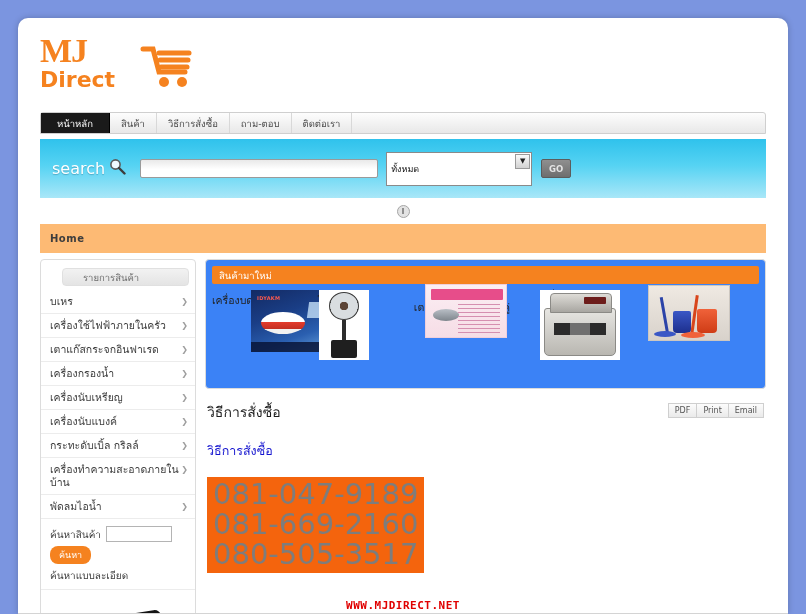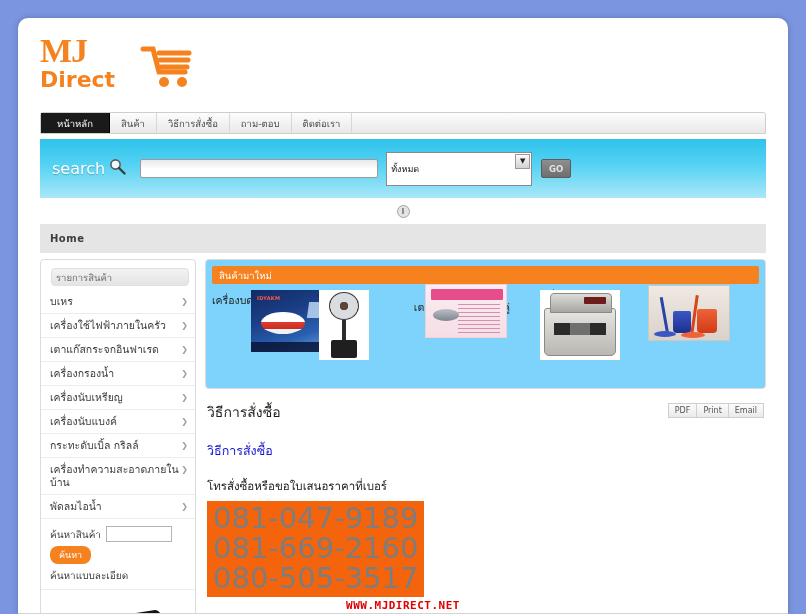--- a/index.html
+++ b/index.html
@@ -199,21 +199,21 @@
     background: #8f8f8f;
   }
 
   
   #breadcrumb {
     position: absolute;
     left: 22px;
     top: 206px;
     width: 726px;
     height: 29px;
-    background: #e5e5e5;
+    background: #fdba74;
     display: flex;
     align-items: center;
     padding-left: 10px;
     box-sizing: border-box;
   }
   #breadcrumb-home {
     font-size: 10px;
     font-weight: bold;
     color: #3d3d3d;
     letter-spacing: .5px;
@@ -235,30 +235,30 @@
     width: 156px;
     border: 1px solid #dcdcdc;
     border-radius: 4px;
     background: #ffffff;
     padding: 5px 0 0 0;
     box-sizing: border-box;
     height: 372px;
     overflow: hidden;
   }
   #sidebar-title {
-    margin: 3px 6px 4px 10px;
+    margin: 3px 6px 4px 21px;
     height: 18px;
     background: linear-gradient(#f2f2f2, #e4e4e4);
     border: 1px solid #e0e0e0;
     border-radius: 4px;
     font-size: 9.5px;
     color: #6d6d6d;
     display: flex;
     align-items: center;
-    padding-left: 4px;
+    padding-left: 20px;
     box-sizing: border-box;
     text-align: center;
   }
   .cat-item {
     position: relative;
     font-size: 10.5px;
     color: #3c3c3c;
     padding: 5px 16px 5px 9px;
     border-bottom: 1px solid #ececec;
     line-height: 13px;
@@ -318,21 +318,21 @@
   
   #main-col {
     flex: 1;
     margin-left: 9px;
   }
 
   
   #new-products-panel {
     border: 1px solid #dcdcdc;
     border-radius: 4px;
-    background: #7dd3fc;
+    background: #3b82f6;
     padding: 6px;
     box-sizing: border-box;
   }
   #new-products-header {
     height: 18px;
     background: #f5821f;
     border-radius: 2px;
     color: #ffffff;
     font-size: 9.5px;
     display: flex;
@@ -799,21 +799,20 @@
 
       <div id="article">
         <div id="article-tools">
           <span class="tool-btn">PDF</span>
           <span class="tool-btn">Print</span>
           <span class="tool-btn">Email</span>
         </div>
 
         <div id="article-title">วิธีการสั่งซื้อ</div>
         <div id="article-subheading">วิธีการสั่งซื้อ</div>
-        <div id="article-lead">โทรสั่งซื้อหรือขอใบเสนอราคาที่เบอร์</div>
 
         <div id="phone-block">
           <div class="phone-line">081-047-9189</div>
           <div class="phone-line">081-669-2160</div>
           <div class="phone-line">080-505-3517</div>
         </div>
       </div>
 
     </div>
   </div>

